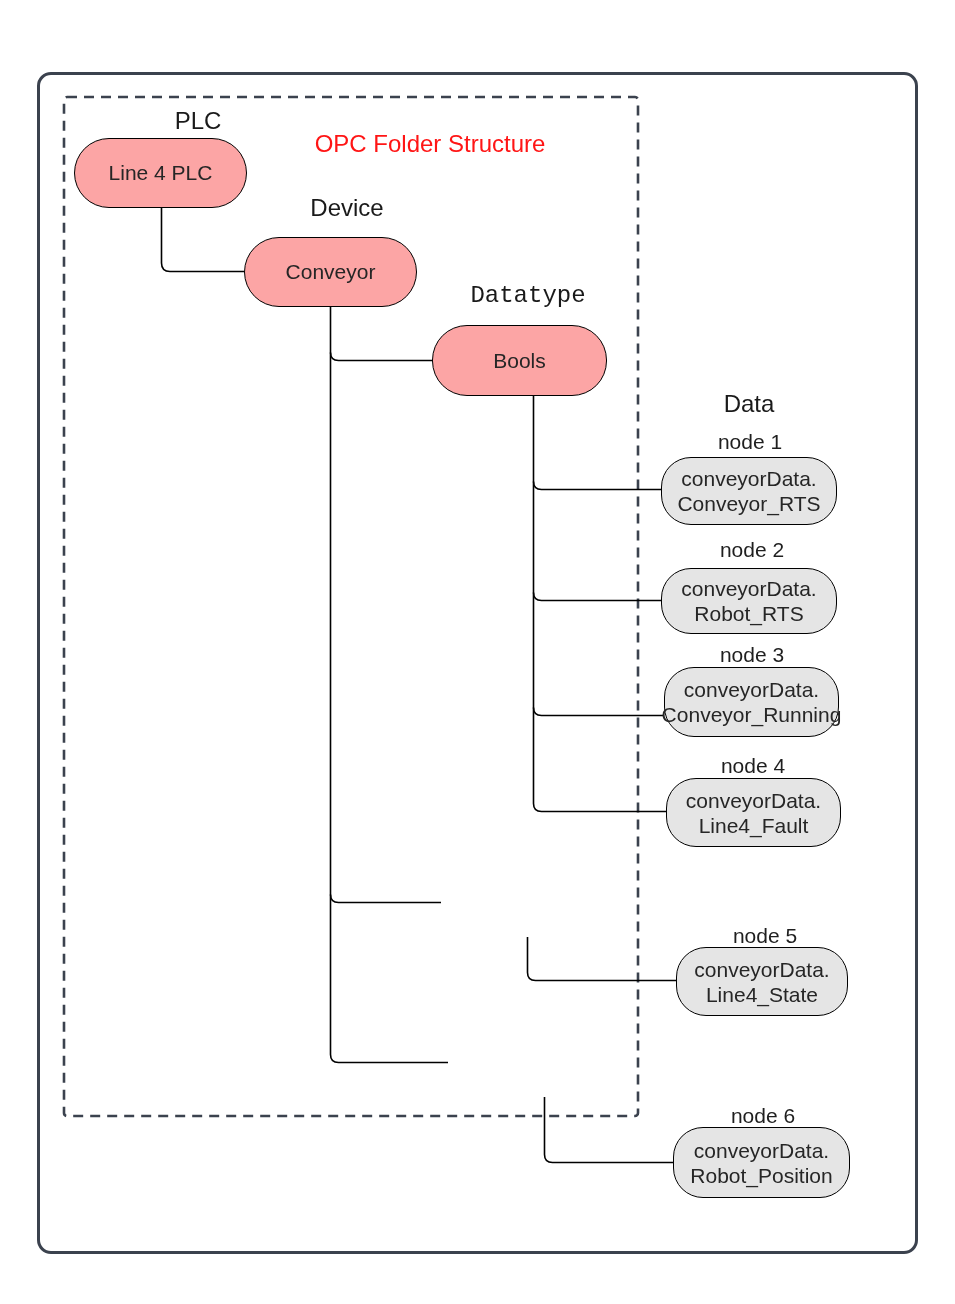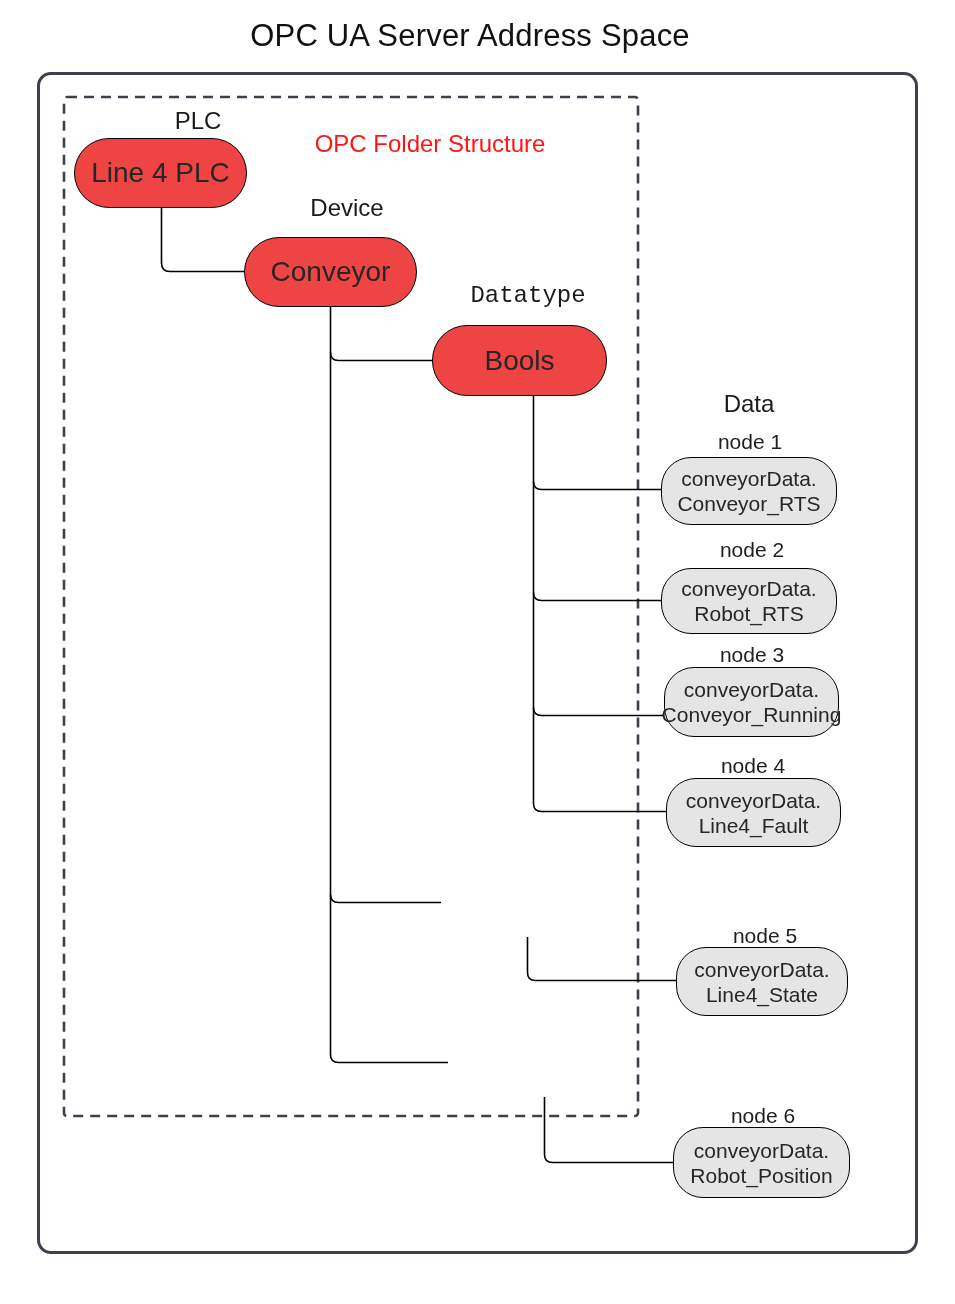--- a/index.html
+++ b/index.html
@@ -17,23 +17,23 @@
 
   .lvl-label { position:absolute; transform:translateX(-50%); font-size:24px; color:#1a1a1a; white-space:nowrap; }
   .lbl-plc      { left:158px; top:107px;margin-left:40px; }
   .lbl-device   { left:347px; top:194px; }
   .lbl-datatype { left:528px; top:282px;font-family:Liberation Mono, monospace; }
   .lbl-data     { left:749px; top:390px; }
 
   .annotation { position:absolute; left:430px; top:130px; transform:translateX(-50%);
                 font-size:24px; color:var(--accent); white-space:nowrap; }
 
-  .folder-node { position:absolute; background:#ef4444; border:1.7px solid var(--node-border);
+  .folder-node { position:absolute; background:#fca5a5; border:1.7px solid var(--node-border);
                  border-radius:35px; display:flex; align-items:center; justify-content:center;
-                 font-size:28px; color:var(--text); white-space:nowrap; z-index:2; }
+                 font-size:21px; color:var(--text); white-space:nowrap; z-index:2; }
   .n-line4plc { left:74px;  top:138px; width:173px; height:70px; }
   .n-conveyor { left:244px; top:237px; width:173px; height:70px; }
   .n-bools    { left:432px; top:325px; width:175px; height:71px; }
   .n-dints    { left:441px; top:868px; width:172px; height:69px; }
   .n-floats   { left:448px; top:1027px; width:175px; height:70px; }
 
   .data-node { position:absolute; background:#e5e5e5; border:1.7px solid var(--node-border);
                border-radius:30px; display:flex; flex-direction:column; align-items:center;
                justify-content:center; font-size:21px; line-height:25px; color:var(--text);
                z-index:2; }
@@ -51,21 +51,20 @@
   .nl-3 { left:752px; top:643px; }
   .nl-4 { left:753px; top:754px; }
   .nl-5 { left:765px; top:924px; }
   .nl-6 { left:763px; top:1104px; }
 </style>
 </head>
 <body>
 
 <div class="canvas">
 
-  <div class="title">OPC UA Server Address Space</div>
 
   <div class="outer-box"></div>
 
   <svg class="wires" viewBox="0 0 955 1304">
 
     <rect x="64" y="97" width="574" height="1019" rx="3" fill="none" stroke="#3b424e" stroke-width="2.6" stroke-dasharray="10 7"></rect>
     <g fill="none" stroke="#000" stroke-width="1.6">
 
       <path d="M161.5,208 V263 Q161.5,271.5 170,271.5 H244"></path>
 

